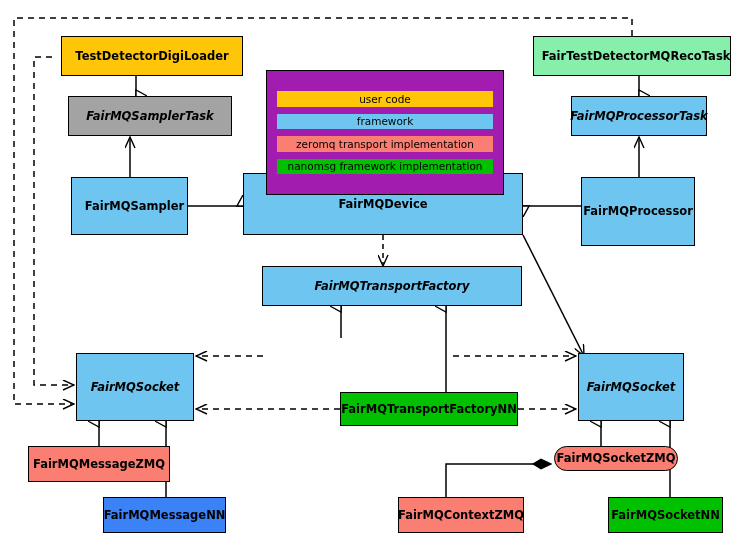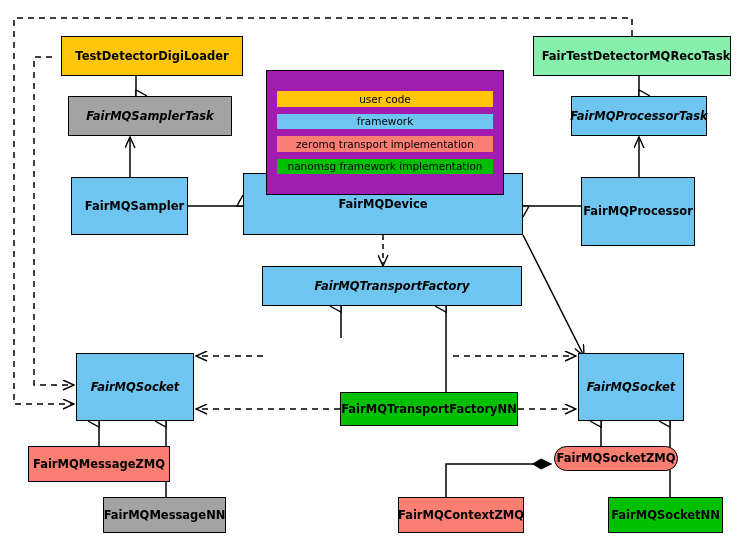--- a/index.html
+++ b/index.html
@@ -143,18 +143,18 @@
   <div class="node abstract" style="left: 68px; top: 96px; width: 164px; height: 40px; background: #a3a3a3;">FairMQSamplerTask</div>
   <div class="node abstract" style="left: 571px; top: 96px; width: 136px; height: 40px; background: rgb(110, 198, 240);">FairMQProcessorTask</div>
   <div class="node" style="left: 71px; top: 177px; width: 117px; height: 58px; background: rgb(110, 198, 240); padding-left: 14px;">FairMQSampler</div>
   <div class="node" style="left: 243px; top: 173px; width: 280px; height: 62px; background: rgb(110, 198, 240);">FairMQDevice</div>
   <div class="node" style="left: 581px; top: 177px; width: 114px; height: 69px; background: rgb(110, 198, 240);">FairMQProcessor</div>
   <div class="node abstract" style="left: 262px; top: 266px; width: 260px; height: 40px; background: rgb(110, 198, 240);">FairMQTransportFactory</div>
   <div class="node" style="left: 340px; top: 392px; width: 178px; height: 34px; background: rgb(0, 192, 0);">FairMQTransportFactoryNN</div>
   <div class="node abstract" style="left: 76px; top: 353px; width: 118px; height: 68px; background: rgb(110, 198, 240);">FairMQSocket</div>
   <div class="node abstract" style="left: 578px; top: 353px; width: 106px; height: 68px; background: rgb(110, 198, 240);">FairMQSocket</div>
   <div class="node" style="left: 28px; top: 446px; width: 142px; height: 36px; background: rgb(250, 126, 114);">FairMQMessageZMQ</div>
-  <div class="node" style="left: 103px; top: 497px; width: 123px; height: 36px; background: #a3a3a3;">FairMQMessageNN</div>
+  <div class="node" style="left: 103px; top: 497px; width: 123px; height: 36px; background: #3b82f6;">FairMQMessageNN</div>
   <div class="node" style="left: 554px; top: 446px; width: 124px; height: 25px; background: rgb(250, 126, 114); border-radius: 14px;">FairMQSocketZMQ</div>
   <div class="node" style="left: 398px; top: 497px; width: 126px; height: 36px; background: rgb(250, 126, 114);">FairMQContextZMQ</div>
   <div class="node" style="left: 608px; top: 497px; width: 115px; height: 36px; background: rgb(0, 192, 0);">FairMQSocketNN</div>
 
 </div>
 
 </body></html>

